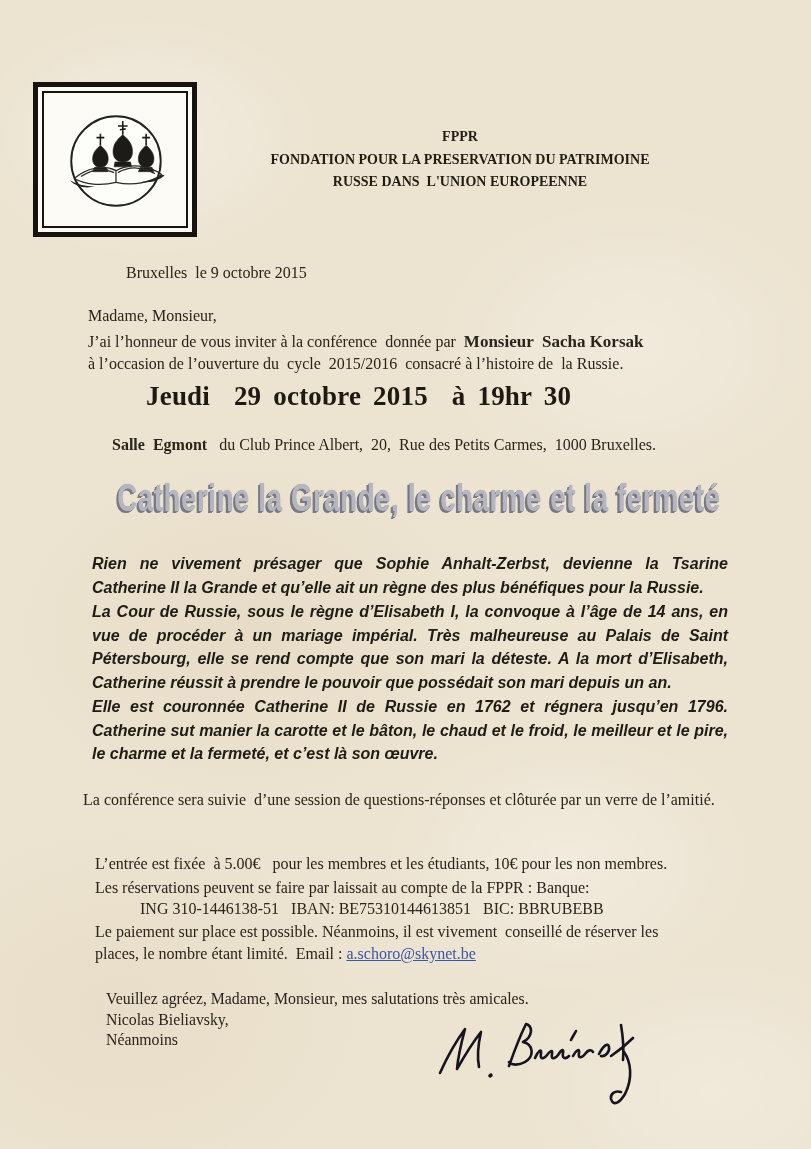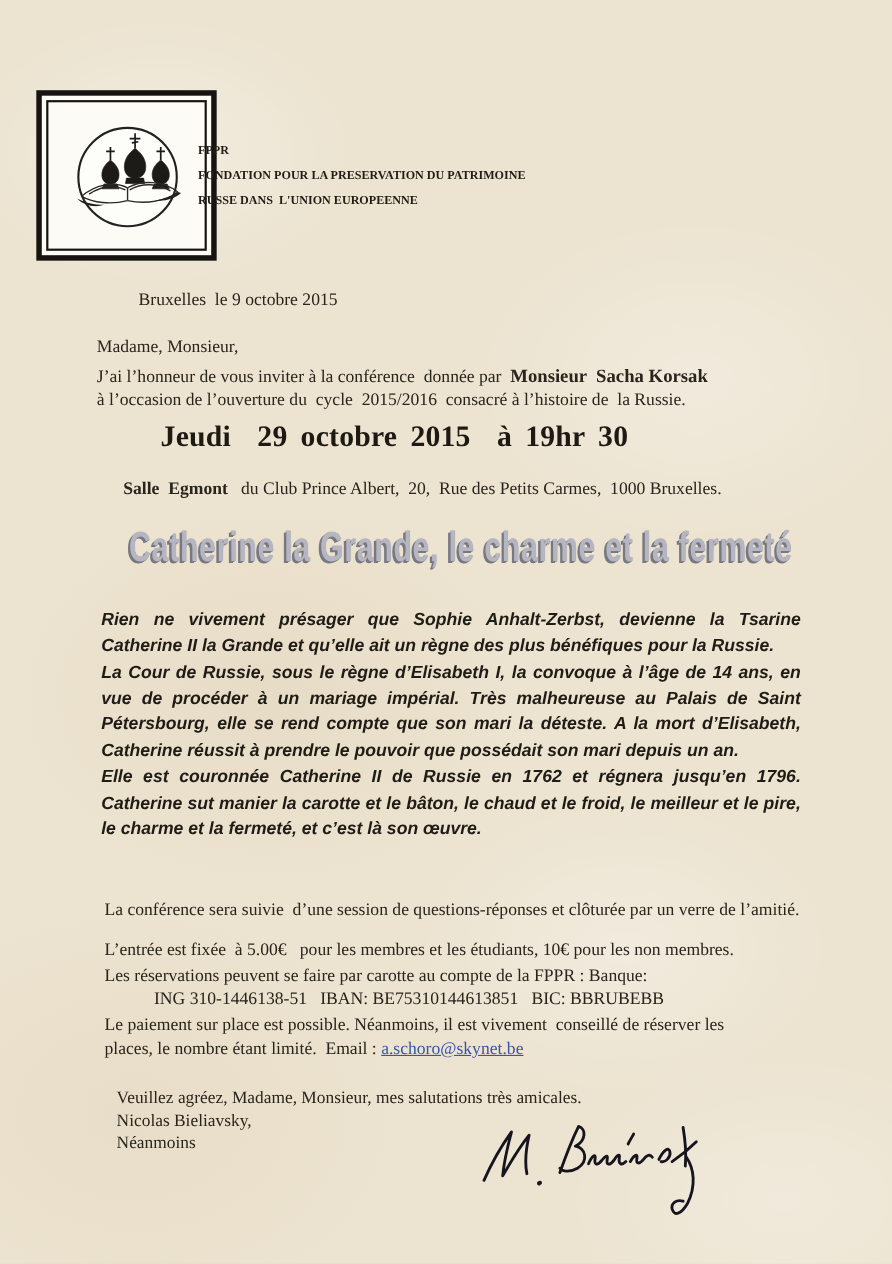--- a/index.html
+++ b/index.html
@@ -23,22 +23,22 @@
   
   .logo-box {
     left:33px; top:82px; width:164px; height:155px; box-sizing:border-box;
     border:5px solid #17140f; background:#fcfbf6; padding:4px;
   }
   .logo-inner { width:100%; height:100%; box-sizing:border-box; border:2px solid #17140f; }
   .logo-inner svg { display:block; width:100%; height:100%; }
 
   
   .org-header {
-    left:180px; top:126px; width:560px; 
-    font-weight:bold; font-size:11px; line-height:22.5px; color:#211d15;
+    left:180px; top:126px; width:560px; text-align:center;
+    font-weight:bold; font-size:14px; line-height:22.5px; color:#211d15;
   }
 
   .body-text { font-size:16px; }
   .speaker { font-weight:bold; font-size:17px; }
 
   .event-line {
     left:146px; top:381px; font-weight:bold; font-size:27px; color:#1e1a13;
     word-spacing:5px; letter-spacing:0.2px;
   }
   .venue-line { left:112px; top:436px; font-size:16px; }
@@ -54,21 +54,21 @@
     letter-spacing:1px;
   }
 
   .lead {
     left:92px; top:552px; width:636px;
     font-family:"Liberation Sans", sans-serif; font-style:italic; font-weight:700;
     font-size:16px; line-height:23.5px; text-align:justify; color:#1f1b15;
   }
   .lead p { margin:0 0 1px 0; }
 
-  .followup { left:95px; top:789px; width:648px; line-height:21px;margin-top:28px; }
+  .followup { left:83px; top:789px; width:648px; line-height:21px; }
 
   .pricing-line { left:95px; font-size:16px; }
   .bank-line { left:140px; font-size:16px; }
   .email-link { color:#3a55a6; text-decoration:underline; cursor:pointer; }
 
   .closing-block { left:106px; top:989px; line-height:20.7px; font-size:15.8px; }
 
   .signature { left:424px; top:1003px; width:252px; height:112px; }
   .signature svg { display:block; width:100%; height:100%; }
   .sr-caption {
@@ -142,21 +142,21 @@
 
   <div class="abs lead">
     <p>Rien ne vivement présager que Sophie Anhalt-Zerbst, devienne la Tsarine Catherine II la Grande et qu’elle ait un règne des plus bénéfiques pour la Russie.</p>
     <p>La Cour de Russie, sous le règne d’Elisabeth I, la convoque à l’âge de 14 ans, en vue de procéder à un mariage impérial. Très malheureuse au Palais de Saint Pétersbourg, elle se rend compte que son mari la déteste. A la mort d’Elisabeth, Catherine réussit à prendre le pouvoir que possédait son mari depuis un an.</p>
     <p>Elle est couronnée Catherine II de Russie en 1762 et régnera jusqu’en 1796. Catherine sut manier la carotte et le bâton, le chaud et le froid, le meilleur et le pire, le charme et la fermeté, et c’est là son œuvre.</p>
   </div>
 
   <div class="abs body-text followup line">La conférence sera suivie  d’une session de questions-réponses et clôturée par un verre de l’amitié.</div>
 
   <div class="abs pricing-line line" style="top:855px;">L’entrée est fixée  à 5.00€   pour les membres et les étudiants, 10€ pour les non membres.</div>
-  <div class="abs pricing-line line" style="top:879px;">Les réservations peuvent se faire par carotte au compte de la FPPR : Banque:</div>
+  <div class="abs pricing-line line" style="top:879px;">Les réservations peuvent se faire par laissait au compte de la FPPR : Banque:</div>
   <div class="abs bank-line line" style="top:900px;">ING 310-1446138-51   IBAN: BE75310144613851   BIC: BBRUBEBB</div>
   <div class="abs pricing-line line" style="top:923px;">Le paiement sur place est possible. Néanmoins, il est vivement  conseillé de réserver les</div>
   <div class="abs pricing-line" style="top:945px;">
     <span class="line">places, le nombre étant limité.  Email : </span><a class="email-link line">a.schoro@skynet.be</a>
   </div>
 
   <div class="abs closing-block">
     <div class="line">Veuillez agréez, Madame, Monsieur, mes salutations très amicales.</div>
     <div class="line">Nicolas Bieliavsky,</div>
     <div class="line">Néanmoins</div>

